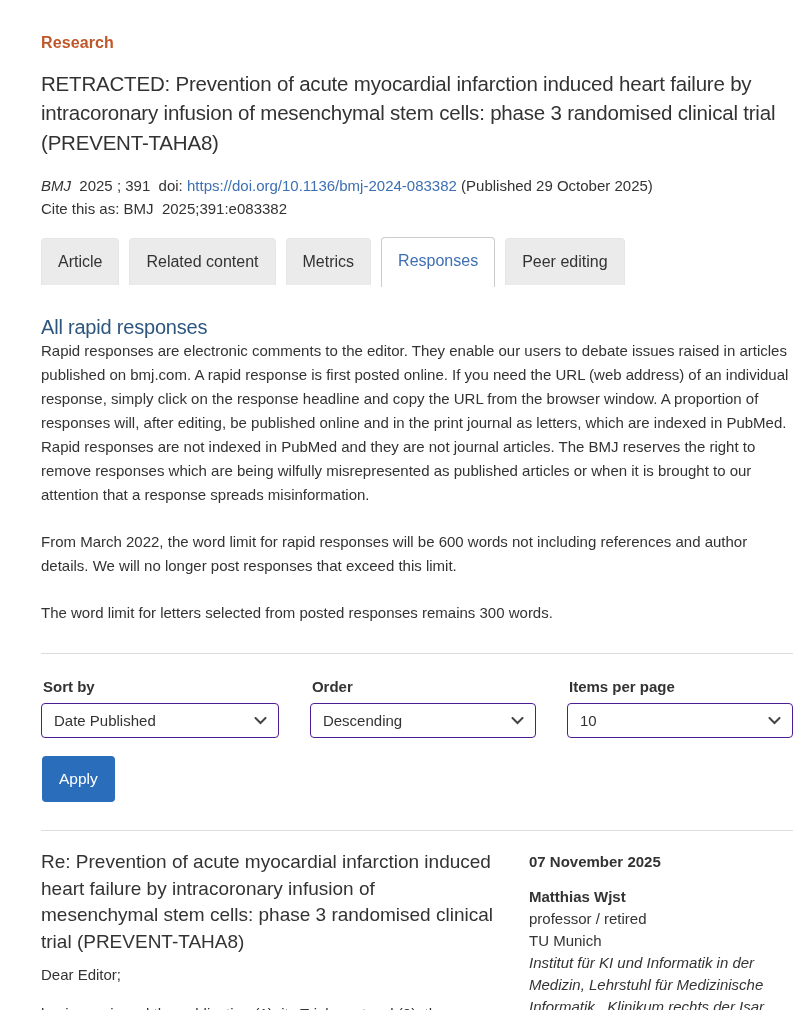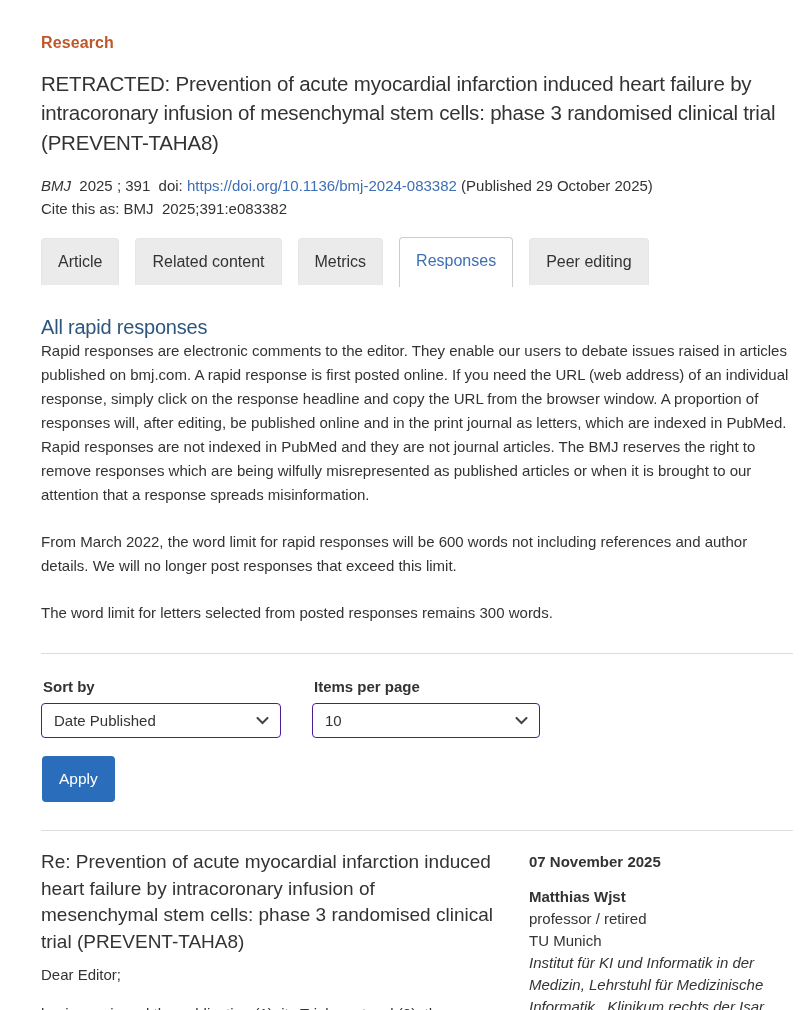--- a/index.html
+++ b/index.html
@@ -20,21 +20,21 @@
     font-size: 20.5px; line-height: 1.43; font-weight: 400;
     color: #333333; margin: 0 0 17px 0; letter-spacing: -0.2px;
     max-width: 750px;
   }
   .citation-line { font-size: 15px; color: #333; line-height: 1.55; margin: 0; }
   .citation-line .journal { font-style: italic; }
   .doi-link { color: #3d6fb4; text-decoration: none; }
   .cite-as { font-size: 15px; color: #333; line-height: 1.55; margin: 0 0 0 0; }
 
   
-  .tab-bar { display: flex; gap: 16px; margin-top: 17px; align-items: flex-end; }
+  .tab-bar { display: flex; gap: 10px; margin-top: 17px; align-items: flex-end; }
   .tab {
     background: #ebebeb; color: #333; font-size: 16px;
     padding: 14px 16px; border: 1px solid #e6e6e6; border-bottom: none;
     border-radius: 4px 4px 0 0; cursor: pointer; white-space: nowrap;
   }
   .tab.active {
     background: #ffffff; color: #3d6fb4; border-color: #cccccc;
     padding-bottom: 17px; margin-bottom: -2px;
   }
 
@@ -126,20 +126,31 @@
       <div class="select-wrap">
         <select>
           <option>Date Published</option>
         </select>
         <span class="chevron"><svg width="13" height="8" viewBox="0 0 13 8">
               <path d="M1.5 1l5 5 5-5" stroke="#444" stroke-width="2" fill="none" stroke-linecap="round"></path>
             </svg></span>
       </div>
     </div>
     <div class="filter-col">
+      <p class="filter-label">Order</p>
+      <div class="select-wrap">
+        <select>
+          <option>Descending</option>
+        </select>
+        <span class="chevron"><svg width="13" height="8" viewBox="0 0 13 8">
+              <path d="M1.5 1l5 5 5-5" stroke="#444" stroke-width="2" fill="none" stroke-linecap="round"></path>
+            </svg></span>
+      </div>
+    </div>
+    <div class="filter-col">
       <p class="filter-label">Items per page</p>
       <div class="select-wrap">
         <select>
           <option>10</option>
         </select>
         <span class="chevron"><svg width="13" height="8" viewBox="0 0 13 8">
               <path d="M1.5 1l5 5 5-5" stroke="#444" stroke-width="2" fill="none" stroke-linecap="round"></path>
             </svg></span>
       </div>
     </div>

